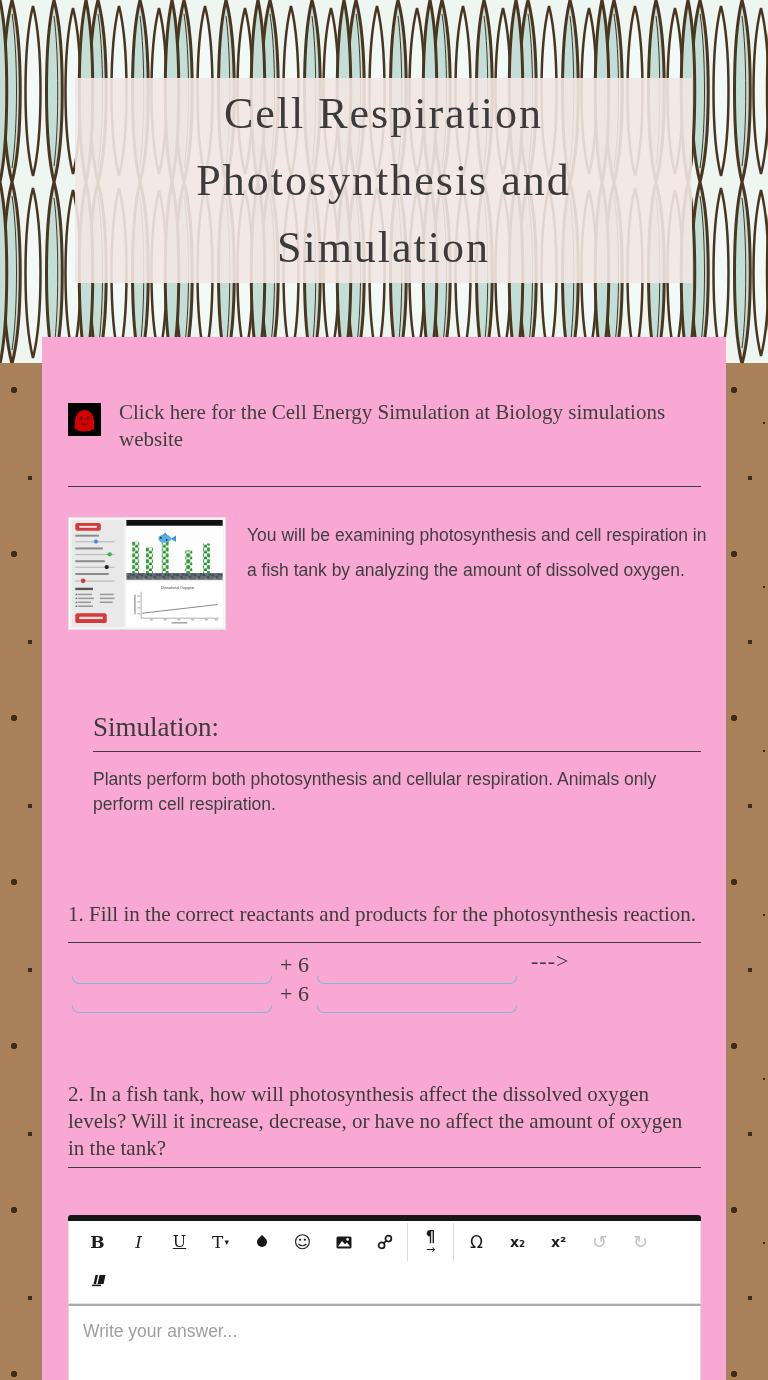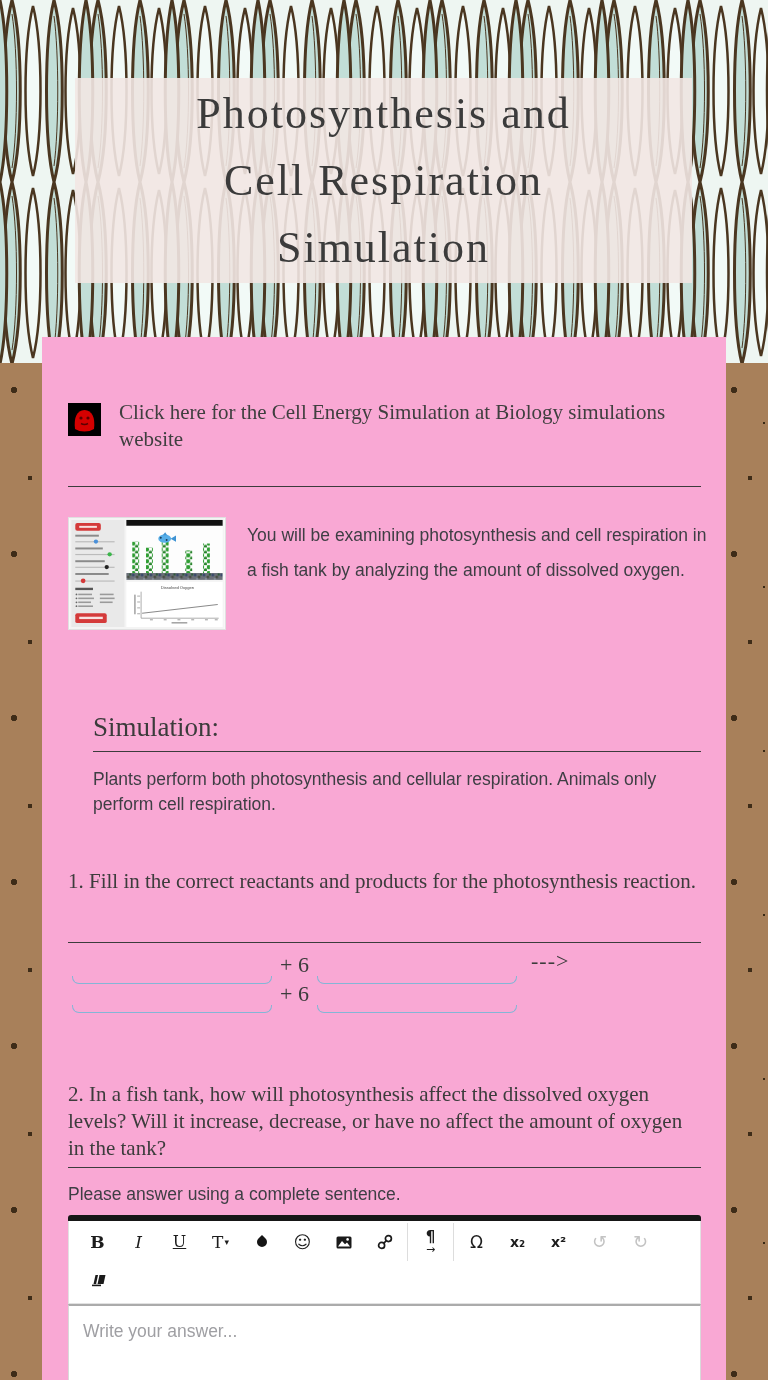--- a/index.html
+++ b/index.html
@@ -50,21 +50,21 @@
     position:absolute; left:205px; top:181px; width:462px;
     font-size:17.5px; line-height:35px; color:#3e3e44;
   }
 
   
   .bg-head { position:absolute; left:51px; top:375px; font-family:cursive; font-size:27px; color:#3b3b3b; }
   .bg-body { position:absolute; left:51px; top:430px; width:600px; font-size:17.5px; line-height:25px; color:#3e3e44; }
 
   
   .q-prompt { font-family:cursive; font-size:21px; line-height:27px; color:#3c3c3c; position:absolute; }
-  .q1 { left:26px; top:531px; width:630px; }
+  .q1 { left:26px; top:564px; width:630px; }
   .q2 { left:26px; top:744px; width:634px; }
 
   .eq-row { position:absolute; left:26px; width:633px; height:30px; display:flex; align-items:flex-end; }
   .eq-row-1 { top:617px; } .eq-row-2 { top:646px; }
   .blank { position:relative; width:200px; height:28px; }
   .blank:first-child { margin-left:4px; }
   .blank::after {
     content:""; position:absolute; left:0; right:0; bottom:0; height:7px;
     border:1.5px solid #84b6d6; border-top:none; border-radius:0 0 7px 7px;
   }
@@ -123,22 +123,22 @@
         <path d="M54 16 C59 54 59 128 54 166" fill="none" stroke="#4a3620" stroke-width="1"></path>
         <path d="M73 8 C83 48 83 134 73 174 C63 134 63 48 73 8 Z" fill="#f2faf7" stroke="#4a3620" stroke-width="2.5"></path>
         <path d="M86 0 C95 42 95 140 86 182 C77 140 77 42 86 0 Z" fill="#c2ded7" stroke="#4a3620" stroke-width="3"></path>
         <path d="M0 0 C9 42 9 140 0 182 C-9 140 -9 42 0 0 Z" fill="#c2ded7" stroke="#4a3620" stroke-width="3"></path>
       </pattern>
     </defs>
     <rect width="768" height="363" fill="url(#leaves)"></rect>
     <rect y="181" width="768" height="182" fill="url(#leaves)" opacity="0.9"></rect>
   </svg>
   <div class="title-box">
+    <div class="t-line">Cell Respiration</div>
     <div class="t-line">Photosynthesis and</div>
-    <div class="t-line">Cell Respiration</div>
     <div class="t-line">Simulation</div>
   </div>
 </div>
 
 <div class="card">
 
   <svg class="favicon" viewBox="0 0 33 33">
     <rect width="33" height="33" fill="#000"></rect>
     <path d="M7 26 Q5 8 16.5 7 Q28 8 26 26 Q22 28.5 16.5 28.5 Q11 28.5 7 26 Z" fill="#d40000"></path>
     <circle cx="13" cy="15" r="1.6" fill="#5a0000"></circle>
@@ -254,21 +254,20 @@
         <input type="text" aria-label="product 1" style="">
       </div>
     <div class="eq-op">+ 6</div>
     <div class="blank">
         <input type="text" aria-label="product 2" style="">
       </div>
   </div>
 
   <div class="q-prompt q2">2.  In a fish tank, how will photosynthesis affect the dissolved oxygen levels? Will it increase, decrease, or have no affect the amount of oxygen in the tank?</div>
   <div class="hr" style="left:26px; top:830px; width:633px;"></div>
-  <div class="please">Please answer using a complete sentence.</div>
 
   <div class="editor">
     <div class="editor-topbar"></div>
     <div class="toolbar">
       <div class="tb-row">
         <button class="tb-btn b">B</button>
         <button class="tb-btn i">I</button>
         <button class="tb-btn u">U</button>
         <button class="tb-btn">
           <span class="fs-wrap">

